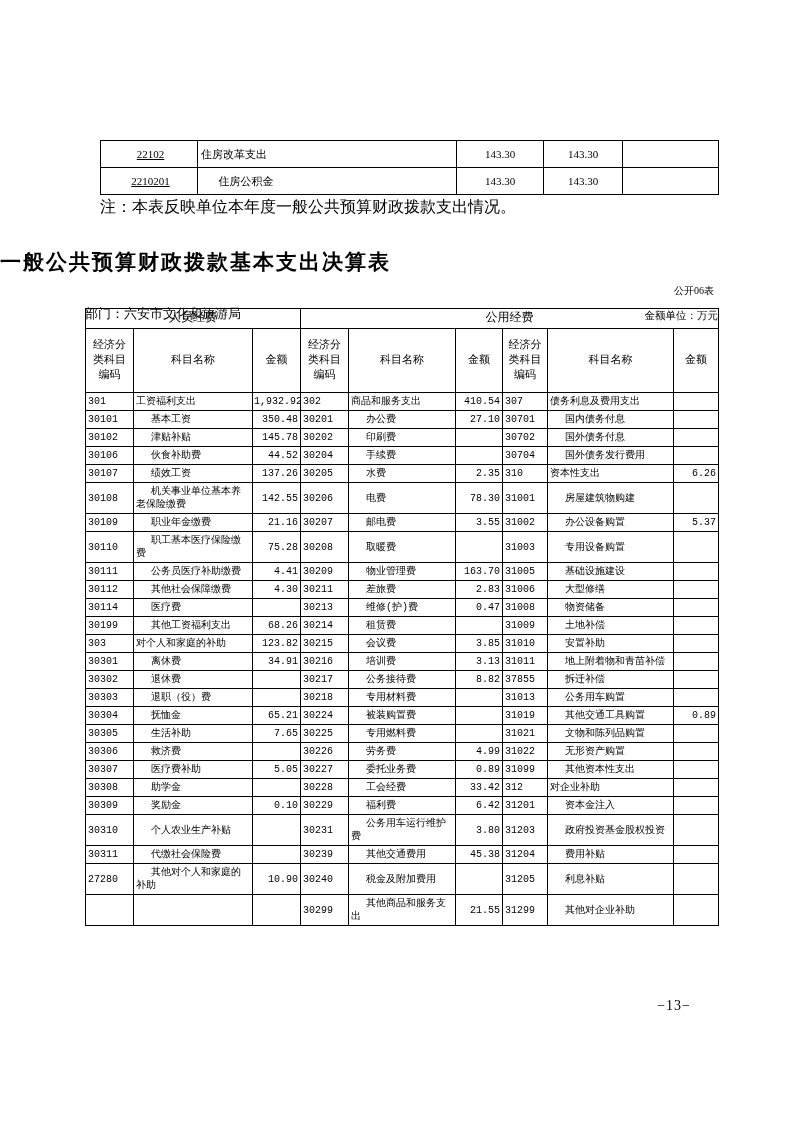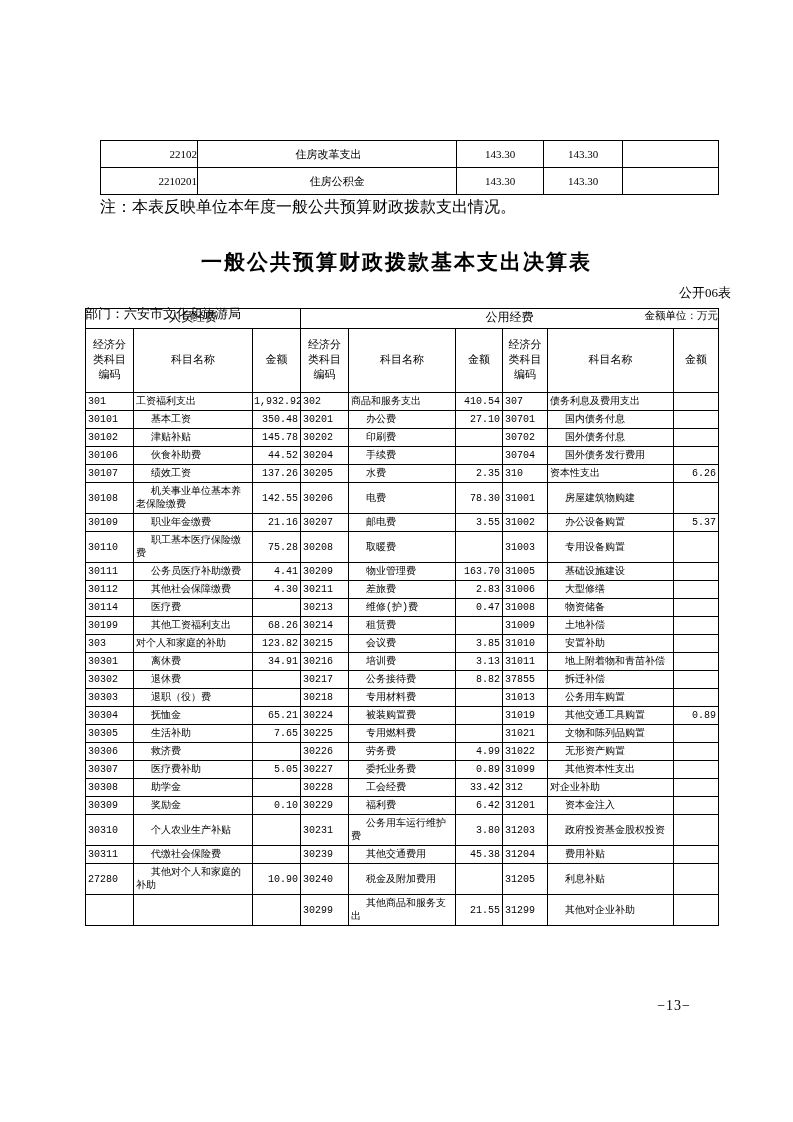--- a/index.html
+++ b/index.html
@@ -9,33 +9,33 @@
     background:#ffffff; color:#000;
     font-family:"Liberation Serif", serif;
     overflow:hidden;
   }
   table { border-collapse:collapse; table-layout:fixed; width:100%; }
   td, th { border:1px solid #000; font-weight:normal; overflow:hidden; }
 
   
   .top-table-wrap { position:absolute; left:100px; top:140px; width:618px; }
   .top-table td { height:27px; font-size:11px; vertical-align:middle; }
-  .td-code { text-align:right; padding-left:3px; }
-  .td-name { text-align:center; padding-left:3px; }
+  .td-code { text-align:center; padding-left:3px;text-decoration:underline; }
+  .td-name { text-align:left; padding-left:3px; }
   .td-name.indent { text-indent:1.6em; padding-left:3px; }
   .td-amt-center { text-align:center; }
 
   .note-line { position:absolute; left:100px; top:197px; font-size:16px; }
 
   .doc-title {
     position:absolute; left:0; top:248px; width:100%;
-    text-align:center; font-family:"Liberation Sans", sans-serif;
+    text-align:left; font-family:"Liberation Sans", sans-serif;
     font-weight:bold; font-size:21px; letter-spacing:2px;
   }
-  .table-no { position:absolute; right:62px; top:284px; font-size:13px; }
+  .table-no { position:absolute; right:79px; top:284px; font-size:10px; }
   .dept-row { position:absolute; left:85px; top:302px; width:633px; height:21px;text-align:center; }
   .dept { position:absolute; left:0; bottom:0; font-size:13px; }
   .unit { position:absolute; right:0; bottom:0; font-size:10.5px; }
 
   
   .main-table-wrap { position:absolute; left:85px; top:308px; width:633px;font-family:Liberation Mono, monospace; }
   .main-table td { font-size:10px; vertical-align:middle; line-height:13px; }
   .main-table .group-hdr { height:20px; font-size:12px; text-align:center; }
   .main-table .col-hdr { height:64px; font-size:11px; text-align:center; line-height:15px; padding:4px 2px; }
   .main-table tr.r-normal td { height:18px; }

